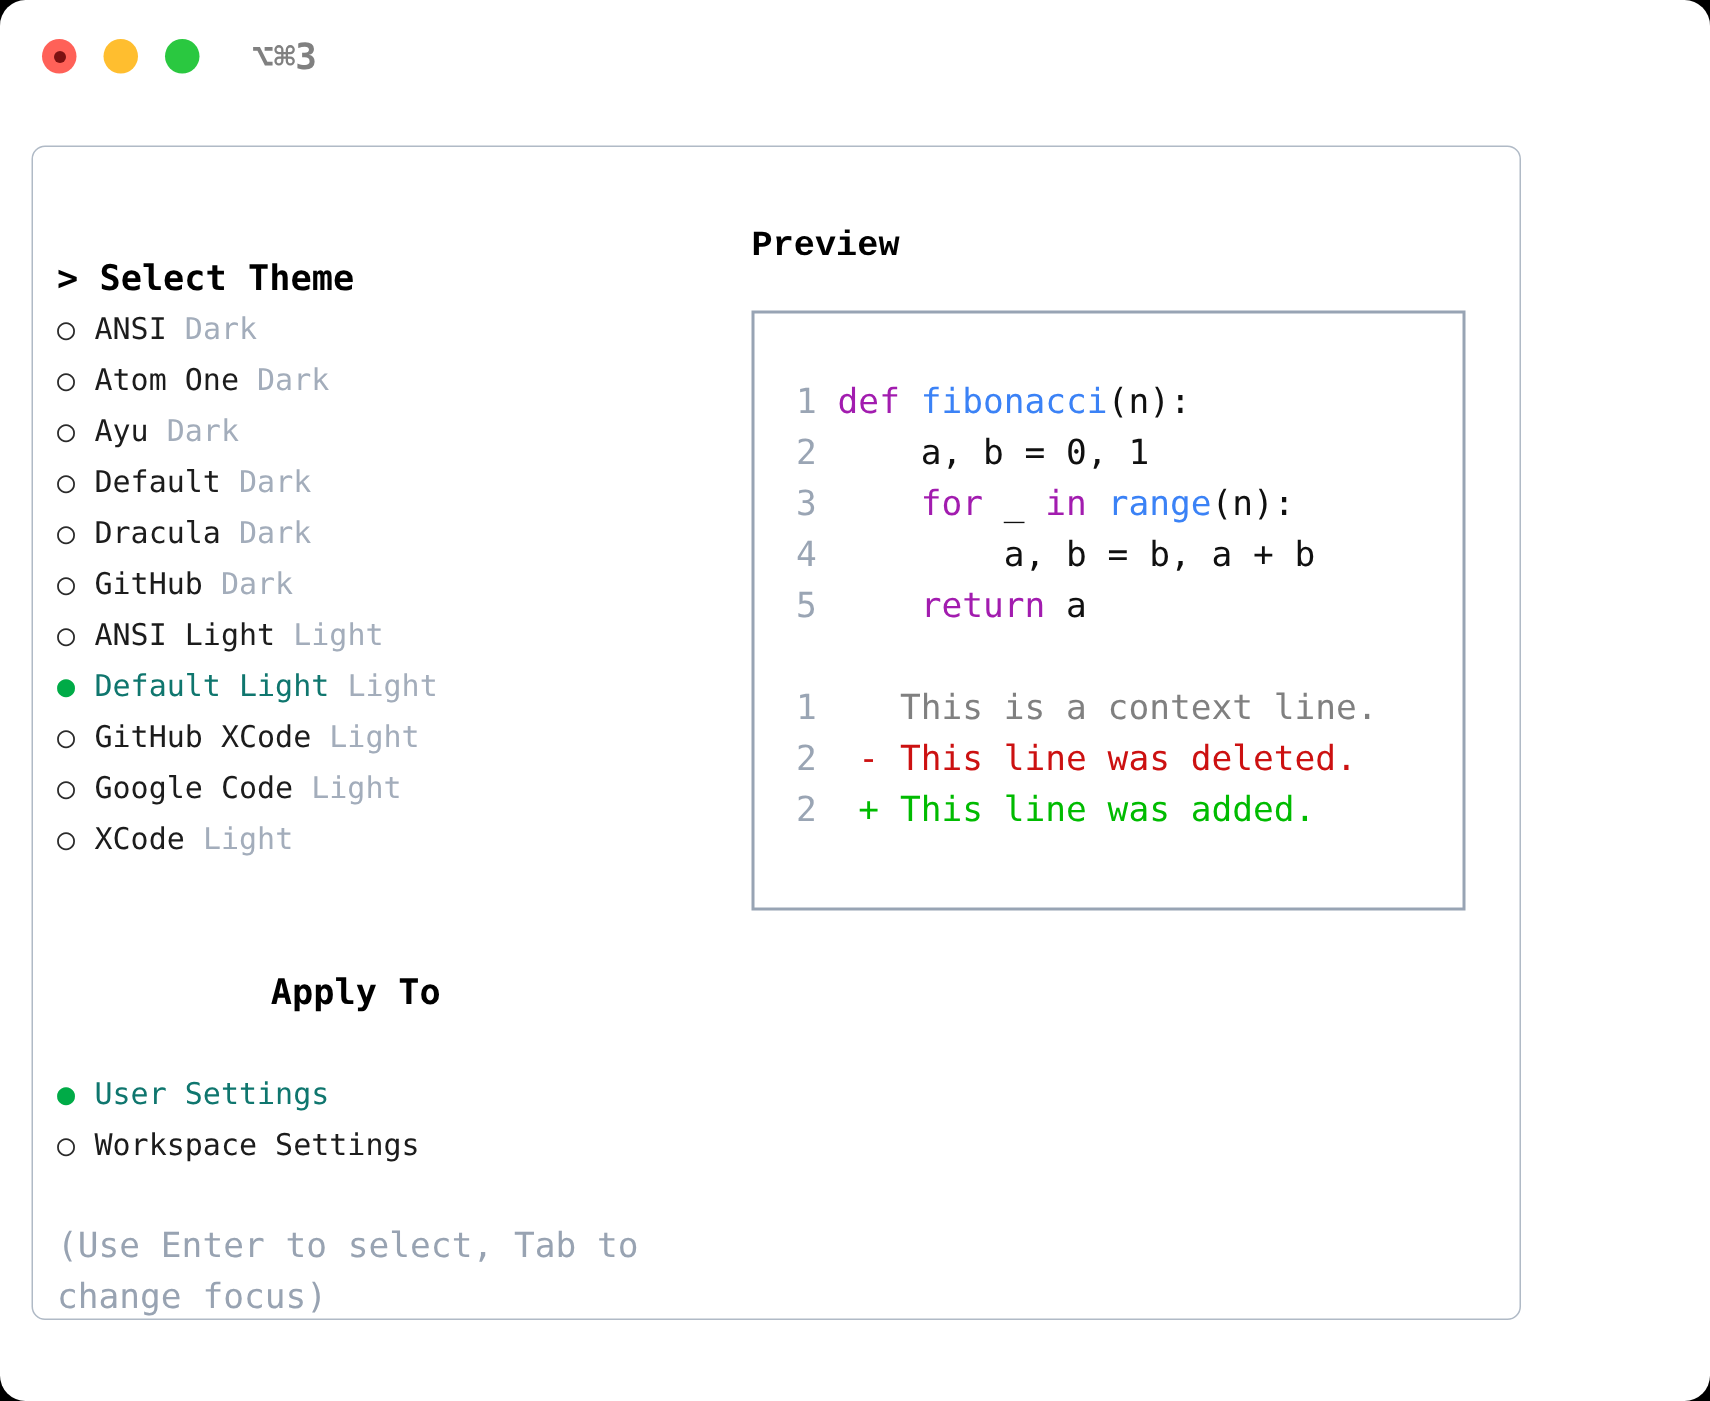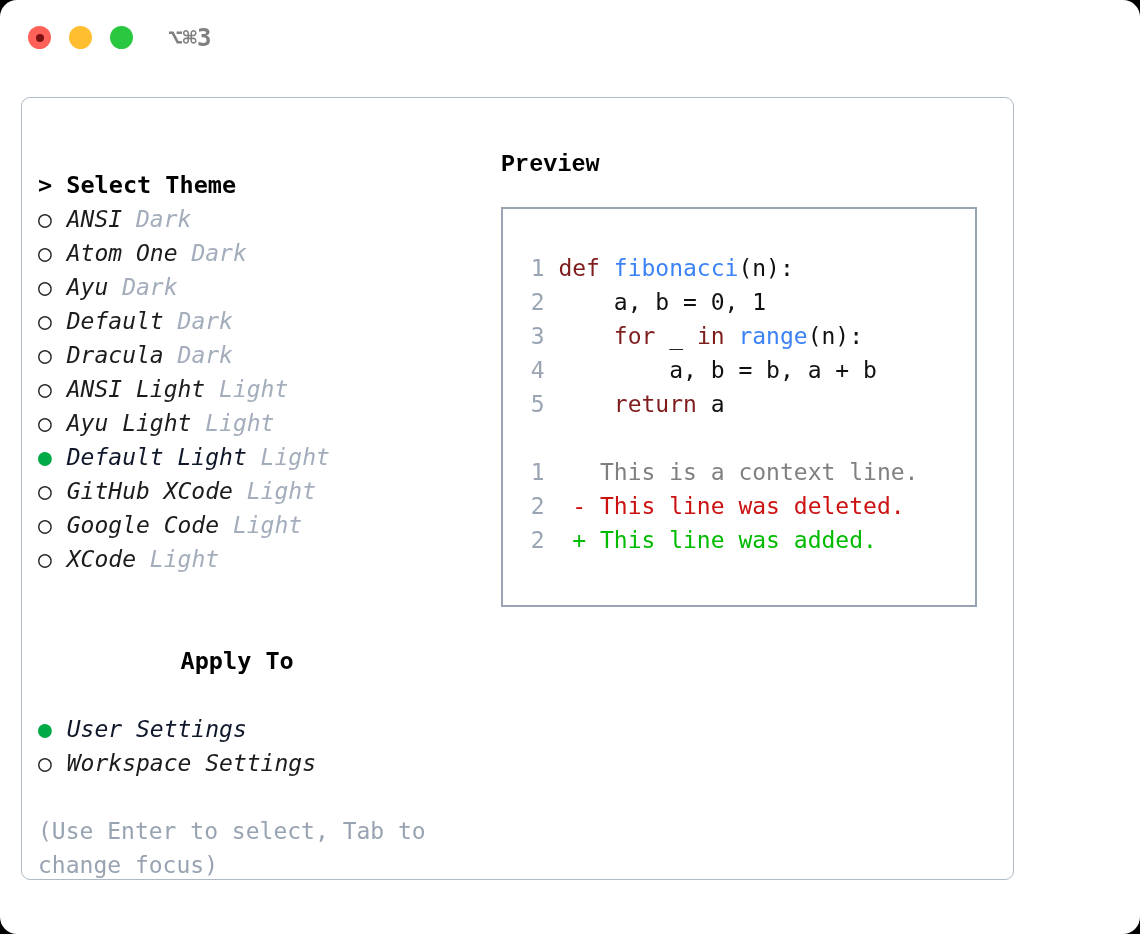--- a/index.html
+++ b/index.html
@@ -85,41 +85,40 @@
 
   
   #left-col {
     position: absolute;
     left: 16px;
     top: 50px;
     width: 440px;
     margin-top: 20px;
   }
   .row {
-    font-size: 23px;
+    font-size: 20px;
     line-height: 34px;
     white-space: pre;
     color: #1c1c1c;
-    font-style: italic;
   }
   .section-head {
     font-size: 23.5px;
     line-height: 34px;
     font-weight: bold;
     color: #000000;
     white-space: pre;
   }
   .marker {
     display: inline-block;
     width: 1.25em;
     color: #2b2b2b;
   }
   .marker.sel { color: #00ab47; }
   .label { color: #1c1c1c; }
-  .label.sel { color: #0f172a; }
+  .label.sel { color: #0f766e; }
   .suffix { color: #a3adbb; }
 
   #apply-head {
     margin-top: 34px;
   }
 
   #hint {
     margin-top: 34px;
     font-size: 23px;
     line-height: 34px;
@@ -160,21 +159,21 @@
     white-space: pre;
   }
   .cline { white-space: pre; }
   .lnum {
     display: inline-block;
     width: 1.2em;
     text-align: right;
     color: #9aa5b4;
     margin-right: 0.6em;
   }
-  .kw   { color: #7f1d1d; }
+  .kw   { color: #a21caf; }
   .fn   { color: #3b82f6; text-align: right; }
   .plain{ color: #101010; }
   .blank-line { height: 34px; }
   .ctx  { color: #808080; text-align: right; }
   .del  { color: #cc1111; }
   .add  { color: #00bb00; }
 </style>
 </head>
 <body>
 
@@ -192,22 +191,22 @@
   <div id="card">
 
     <div id="left-col">
       <div class="section-head">&gt; Select Theme</div>
       <div id="theme-list">
           <div class="row"><span class="marker">○</span><span class="label">ANSI</span><span class="suffix"> Dark</span></div>
           <div class="row"><span class="marker">○</span><span class="label">Atom One</span><span class="suffix"> Dark</span></div>
           <div class="row"><span class="marker">○</span><span class="label">Ayu</span><span class="suffix"> Dark</span></div>
           <div class="row"><span class="marker">○</span><span class="label">Default</span><span class="suffix"> Dark</span></div>
           <div class="row"><span class="marker">○</span><span class="label">Dracula</span><span class="suffix"> Dark</span></div>
+          <div class="row"><span class="marker">○</span><span class="label">GitHub</span><span class="suffix"> Dark</span></div>
           <div class="row"><span class="marker">○</span><span class="label">ANSI Light</span><span class="suffix"> Light</span></div>
-          <div class="row"><span class="marker">○</span><span class="label">Ayu Light</span><span class="suffix"> Light</span></div>
           <div class="row"><span class="marker sel">●</span><span class="label sel">Default Light</span><span class="suffix"> Light</span></div>
           <div class="row"><span class="marker">○</span><span class="label">GitHub XCode</span><span class="suffix"> Light</span></div>
           <div class="row"><span class="marker">○</span><span class="label">Google Code</span><span class="suffix"> Light</span></div>
           <div class="row"><span class="marker">○</span><span class="label">XCode</span><span class="suffix"> Light</span></div>
         </div>
 
       <div class="section-head" id="apply-head">
         <span class="marker"> </span><span>Apply To</span>
       </div>
       <div id="apply-list">

